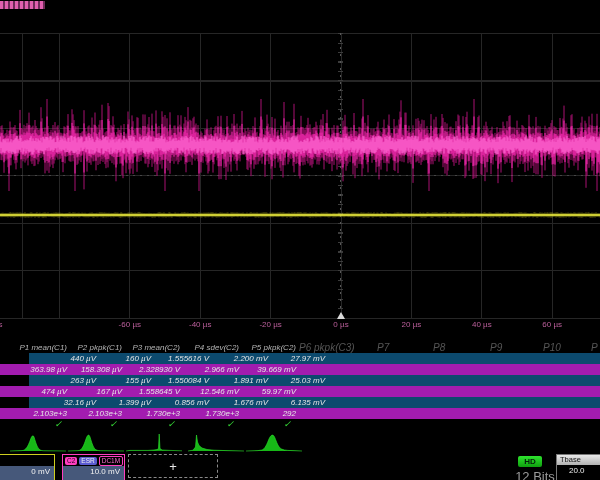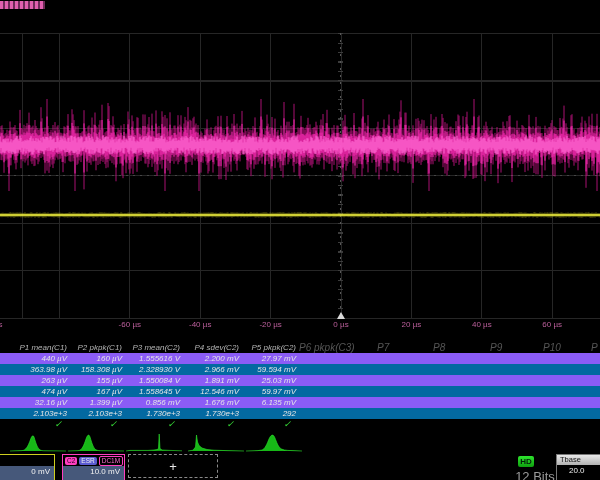--- a/index.html
+++ b/index.html
@@ -30,43 +30,43 @@
 
   
   .time-axis{position:absolute;left:0;top:320px;width:600px;height:12px;}
   .tlabel{position:absolute;top:0;transform:translateX(-50%);font-size:8px;color:#bb5f9b;white-space:nowrap;}
 
   
   .mtable{position:absolute;left:0;top:342px;width:600px;font-size:8px;color:#e6e6e6;}
   .mrow{display:grid;grid-template-columns:70px 55px 58px 59px 57px 1fr;height:11px;line-height:11px;}
   .mrow span{text-align:right;padding-right:3px;white-space:nowrap;overflow:hidden;font-style:italic;}
   .mhead{color:#b4b4b4;position:relative;}
-  .r-odd{background:#8b5cf6;}
-  .r-even{background:#0369a1;}
+  .r-odd{background:#0c4a6e;margin-left:29px;}
+  .r-even{background:#a21caf;}
   .dimh{position:absolute;top:0;font-size:10px;color:#555;white-space:nowrap;}
   .statrow .ck{color:#38e038;font-size:9px;padding-right:8px;}
 
   
   .histicon{position:absolute;top:431px;width:56px;height:21px;}
   .histicon path{fill:#17b817;stroke:#2ee42e;stroke-width:0.6;}
 
   
   .desc{position:absolute;top:454px;height:24px;box-sizing:border-box;font-size:7px;}
   .dbox{display:flex;flex-direction:column;height:100%;box-sizing:border-box;}
   .dtop{height:11px;display:flex;align-items:center;gap:2px;padding:1px 2px 0 2px;box-sizing:border-box;}
   .dval{flex:1;background:#46587a;color:#f2f2f2;font-size:8px;line-height:12px;text-align:right;padding-right:4px;}
   .pill{height:8px;line-height:8px;padding:0 2px;border-radius:2px;font-size:6.5px;white-space:nowrap;}
   .c1box{left:-46px;width:101px;border:1px solid #cfcf1f;}
   .c2box{left:62px;width:63px;border:1px solid #ff3fbf;}
   .pill-c2{background:#ff3fbf;color:#2a0020;}
   .pill-esr{background:#5b5bd0;color:#eee;}
   .pill-pout{border:1px solid #ff3fbf;color:#ff6fd0;}
   .addbox{left:128px;width:90px;border:1px dashed #8a8a8a;color:#e8e8e8;
     display:flex;align-items:center;justify-content:center;font-size:13px;}
-  .hdbadge{position:absolute;left:518px;top:456px;width:16px;height:11px;border-radius:2px;
+  .hdbadge{position:absolute;left:518px;top:456px;width:24px;height:11px;border-radius:2px;
     background:linear-gradient(#2ee42e,#0fa00f);color:#03210a;font-weight:bold;font-size:8px;
     text-align:center;line-height:11px;}
   .bits{position:absolute;left:512px;top:469px;width:46px;text-align:center;color:#9a9a9a;font-size:13px;}
   .tbase{left:556px;width:48px;border:1px solid #777;}
   .tbase .thead{height:10px;background:linear-gradient(#e8e8e8,#b2b2b2);color:#111;
     font-size:7.5px;line-height:10px;padding-left:3px;}
   .tbase .tval{flex:1;color:#eee;font-size:8px;line-height:12px;padding-left:12px;}
 </style>
 </head>
 <body>
@@ -123,21 +123,21 @@
       <span>1.555616 V</span>
       <span>2.200 mV</span>
       <span>27.97 mV</span>
         <span></span>
     </div>
     <div class="mrow r-even">
       <span>363.98 µV</span>
       <span>158.308 µV</span>
       <span>2.328930 V</span>
       <span>2.966 mV</span>
-      <span>59.594 mV</span>
+      <span>39.669 mV</span>
         <span></span>
     </div>
     <div class="mrow r-odd">
       <span>263 µV</span>
       <span>155 µV</span>
       <span>1.550084 V</span>
       <span>1.891 mV</span>
       <span>25.03 mV</span>
         <span></span>
     </div>

